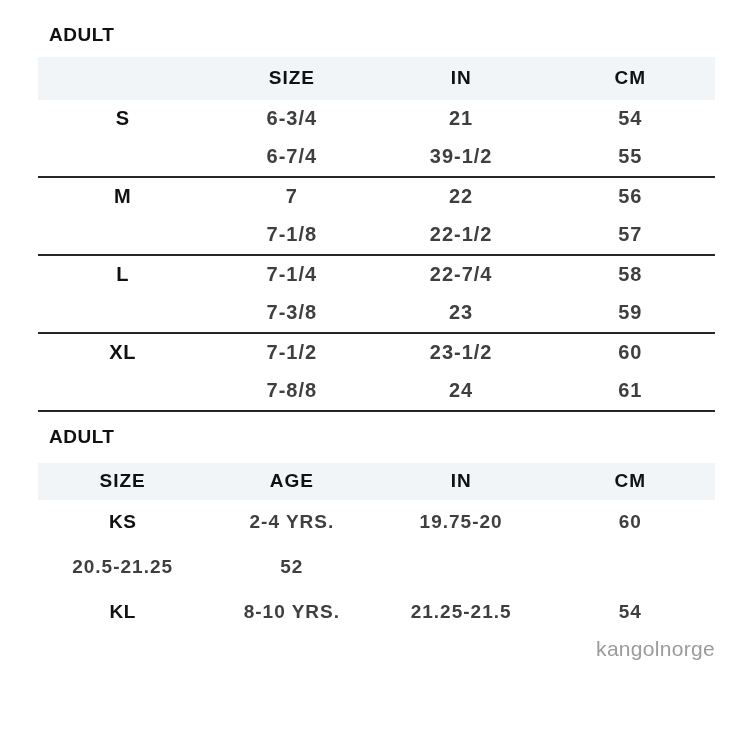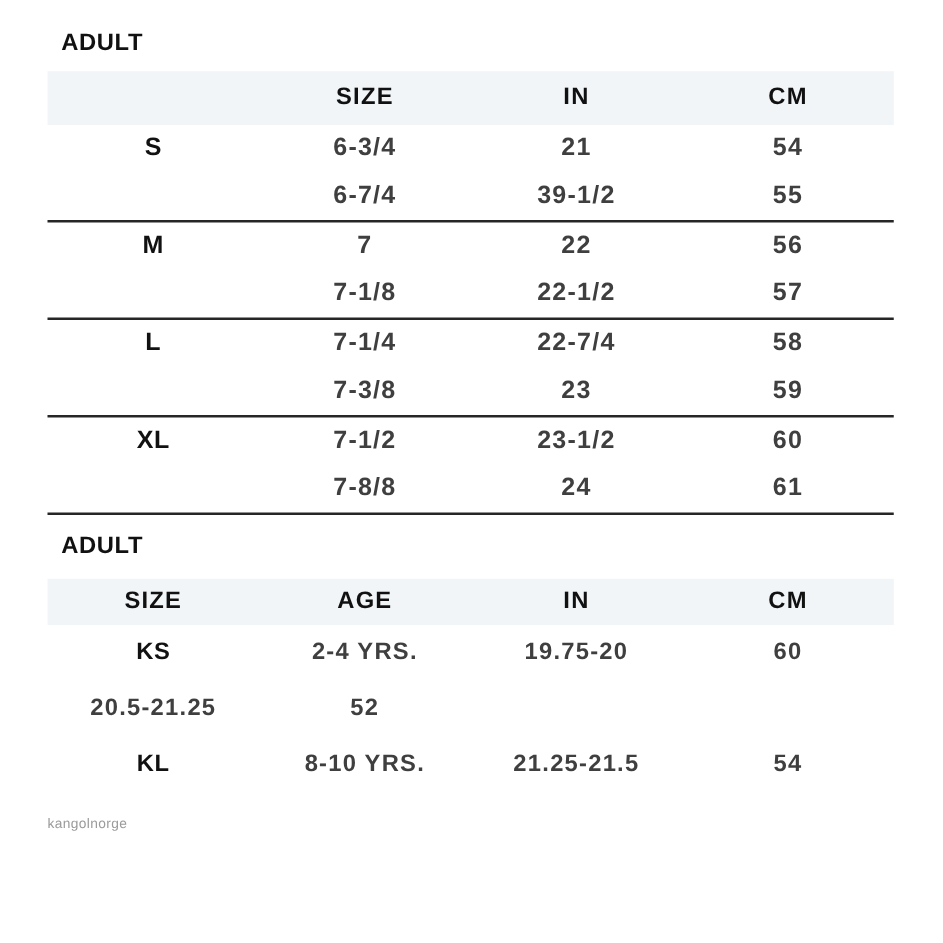--- a/index.html
+++ b/index.html
@@ -41,22 +41,22 @@
     font-weight:bold;
   }
   .kids-table .td { font-size:19px;text-align:center; }
   .td.label {
     font-weight:700; font-size:20px; letter-spacing:0.5px;
     color:var(--text-primary,#111111);
   }
   .kids-table .td.label { font-size:19px; }
 
   .footer {
-    width:677px; text-align:left; margin-top:18px;
-    font-size:11px; letter-spacing:0.3px;
+    width:677px; text-align:right; margin-top:2px;
+    font-size:21px; letter-spacing:0.3px;
     color:var(--footer-text,#9b9b9b);
   }
 </style>
 </head>
 <body>
 
 <div class="page">
 
   <h1 class="section-title">ADULT</h1>
 

